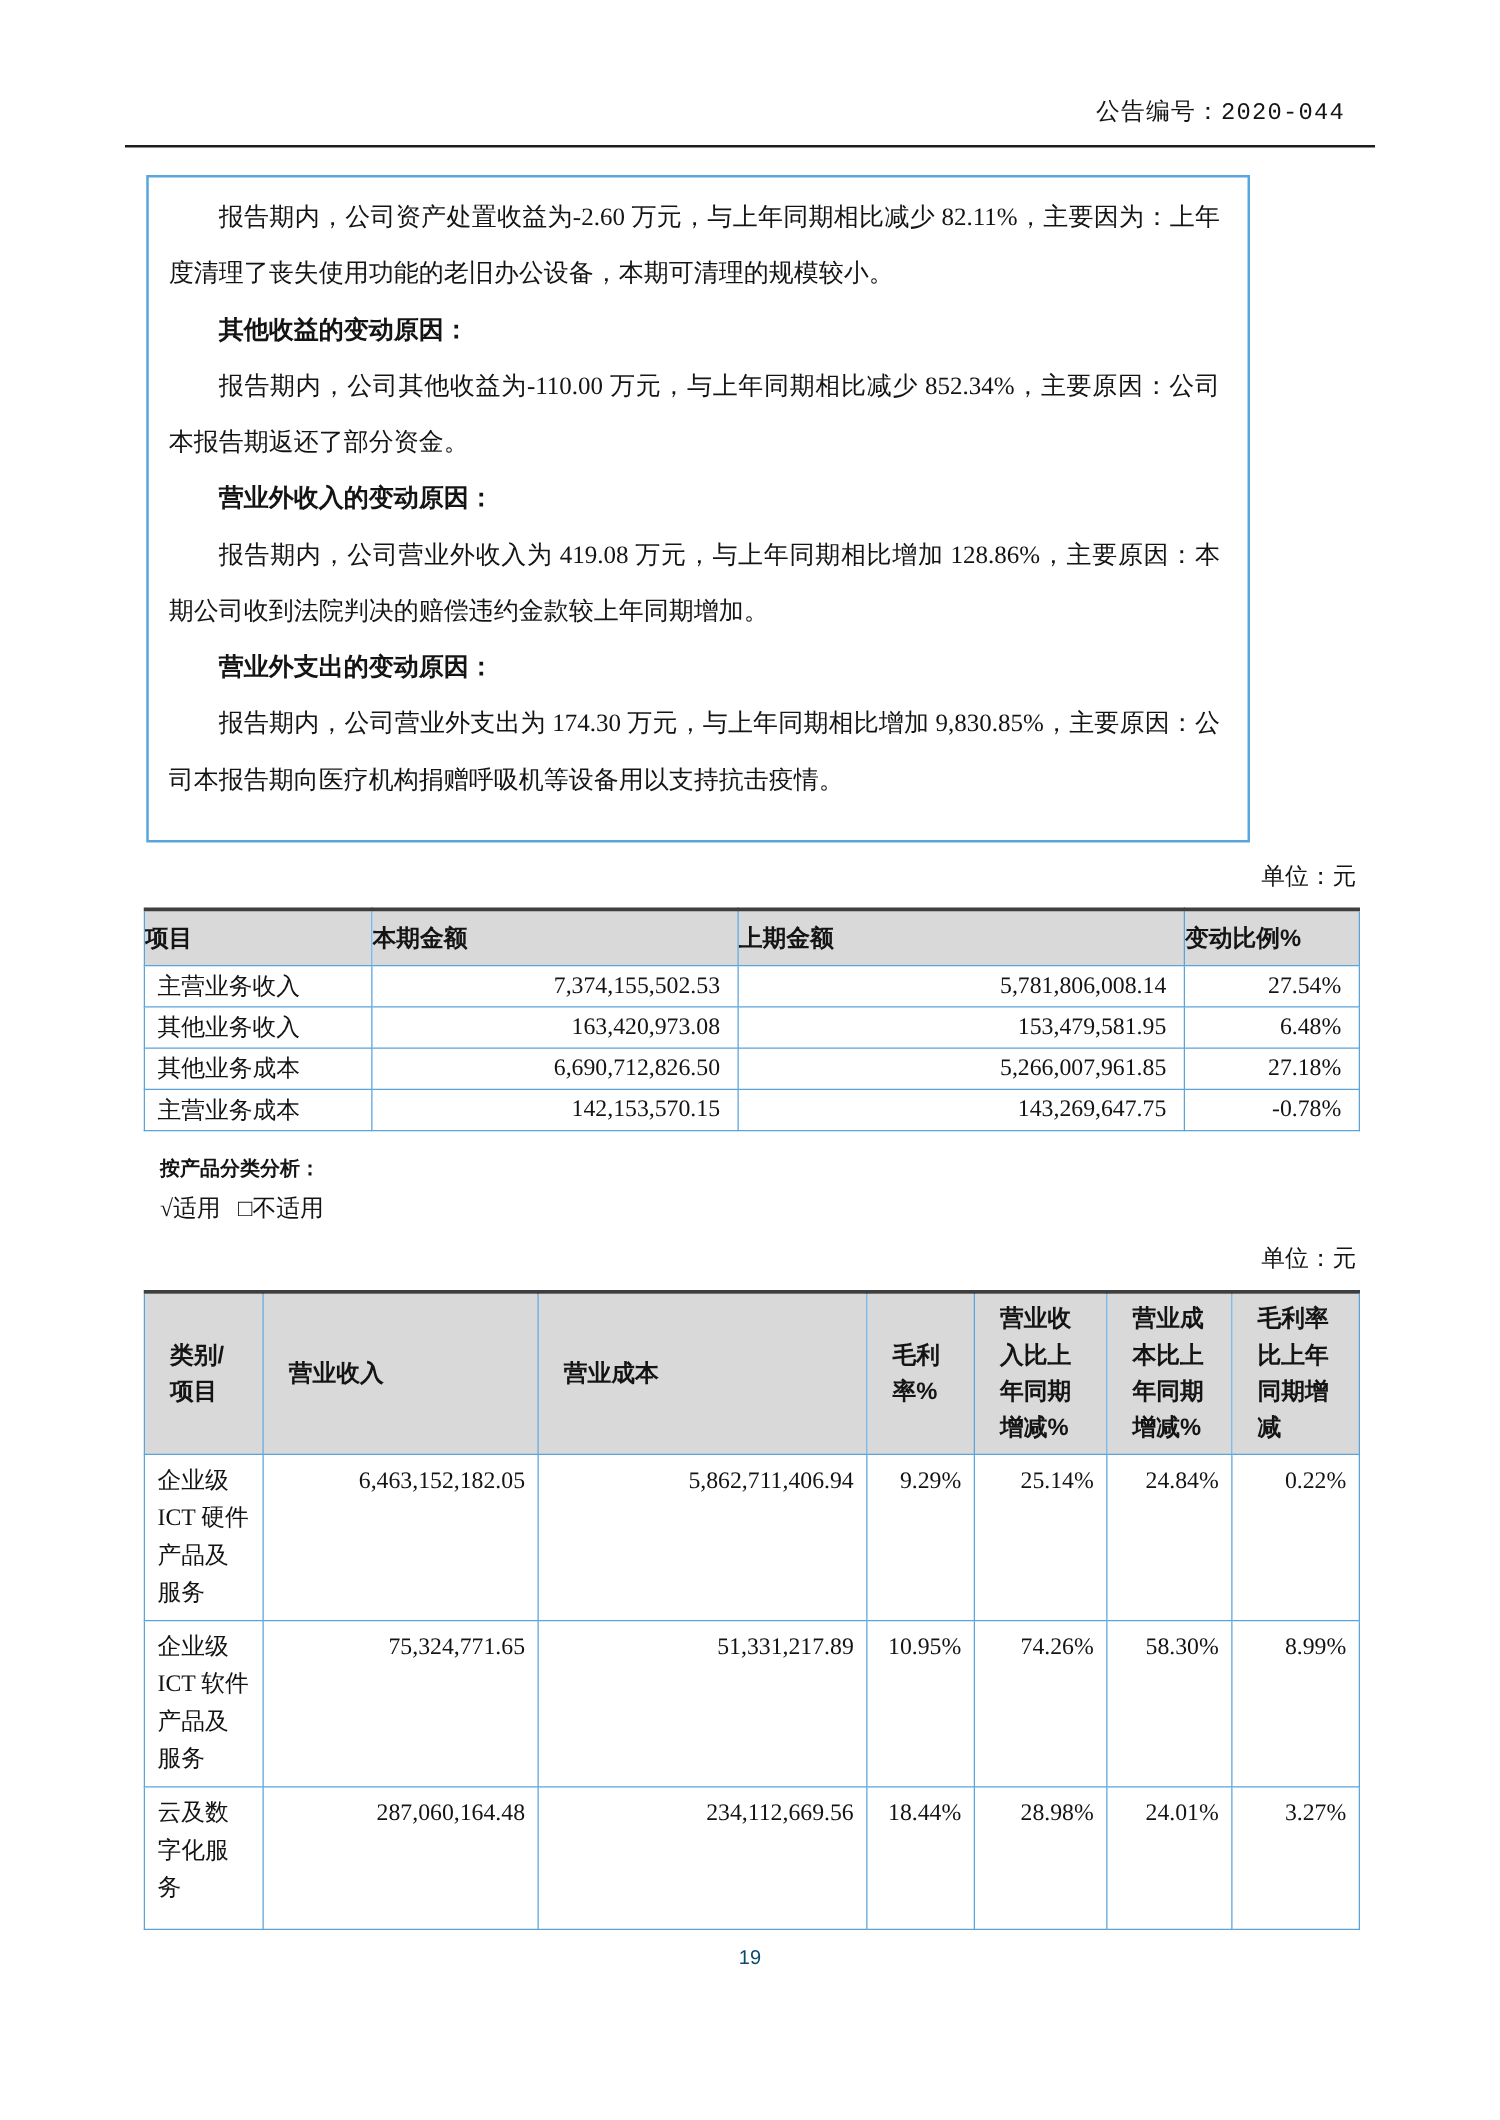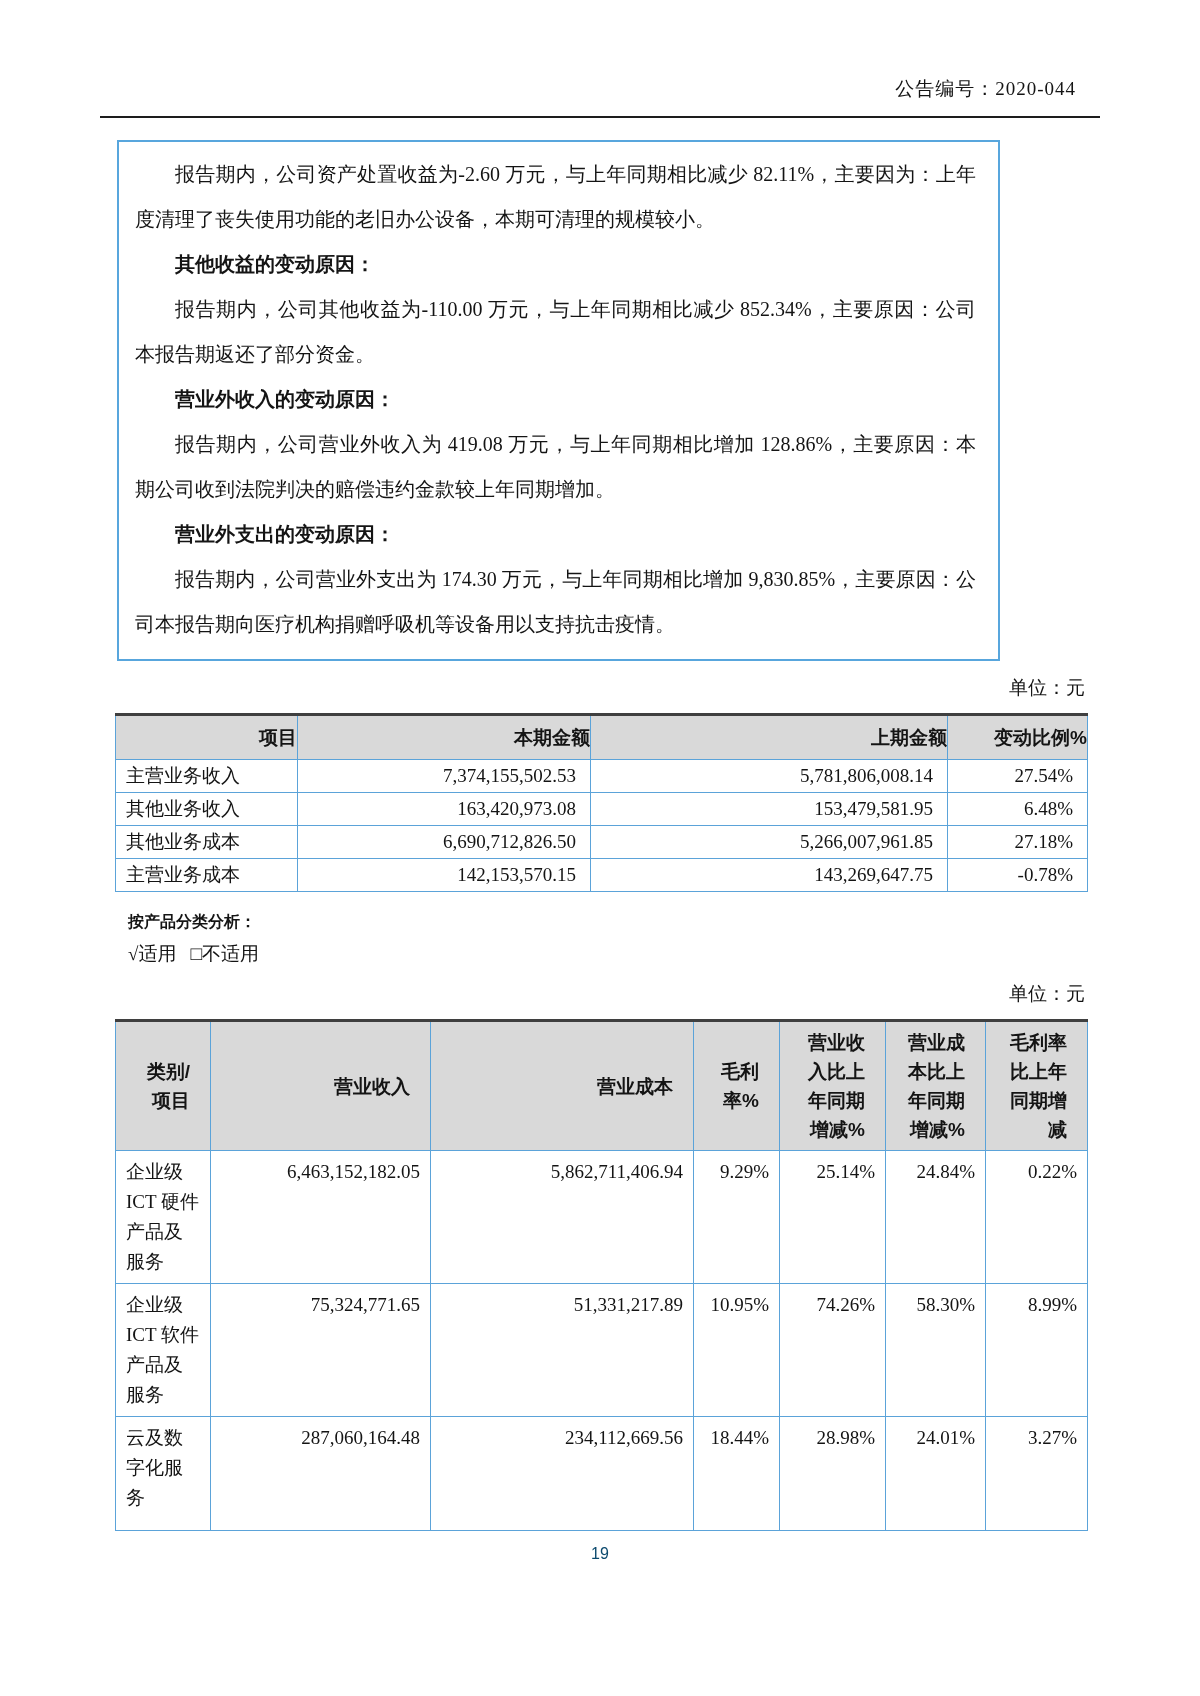--- a/index.html
+++ b/index.html
@@ -6,43 +6,43 @@
   html,body { background:#ffffff; }
   .page {
     width:1200px; height:1696px; position:relative; margin:0 auto;
     background:#ffffff; overflow:hidden;
     outline:1px solid #d6d6d6;
     font-family:"Liberation Serif","DejaVu Serif",serif;
     color:#141414;
   }
   
   .doc-header { margin:0 100px; padding-top:76px; padding-bottom:14px;
-                border-bottom:2px solid #1d1d1d; text-align:right; }
+                border-bottom:2px solid #1d1d1d; text-align:right;font-family:Liberation Mono, monospace; }
   .doc-number { font-size:19px; padding-right:24px; letter-spacing:1px; }
 
   
   .notice-box { margin:22px 200px 0 117px; border:2px solid #58a6dd;
-                padding:10px 22px 12px 16px; }
+                padding:10px 22px 25px 16px; }
   .notice-box p { font-size:20px; line-height:45px; text-indent:40px;
                   text-align:justify; }
   .notice-box p.note-heading { font-weight:bold;
                   font-family:"Liberation Sans","DejaVu Sans",sans-serif; }
 
   
   .section-heading { margin:44px 0 0 128px; font-size:20px; font-weight:bold;
                      font-family:"Liberation Sans","DejaVu Sans",sans-serif; }
   .section-heading .sec-title { margin-left:30px; }
 
   .unit-label { margin:14px 115px 0 0; text-align:right; font-size:19px; }
 
   
   table { border-collapse:collapse; table-layout:fixed; margin-left:115px; }
   table { border:1px solid #5ba3d9; }
   th,td { border:1px solid #5ba3d9; font-size:19px; overflow:hidden; }
-  th { background:#d9d9d9; font-weight:bold; text-align:right;
+  th { background:#d9d9d9; font-weight:bold; text-align:left;
        vertical-align:middle;
        font-family:"Liberation Sans","DejaVu Sans",sans-serif; }
   .t1, .t2 { width:972px; border-top:3px solid #3f3f3f; margin-top:12px; }
 
   .t1 th { height:45px; }
   .t1 td { height:33px; padding:2px 14px; }
   .t1 td.cell-label { text-align:left; padding-left:10px; }
   .t1 td.cell-num { text-align:right; }
 
   .t2 th { padding:6px 20px; line-height:29px; }

